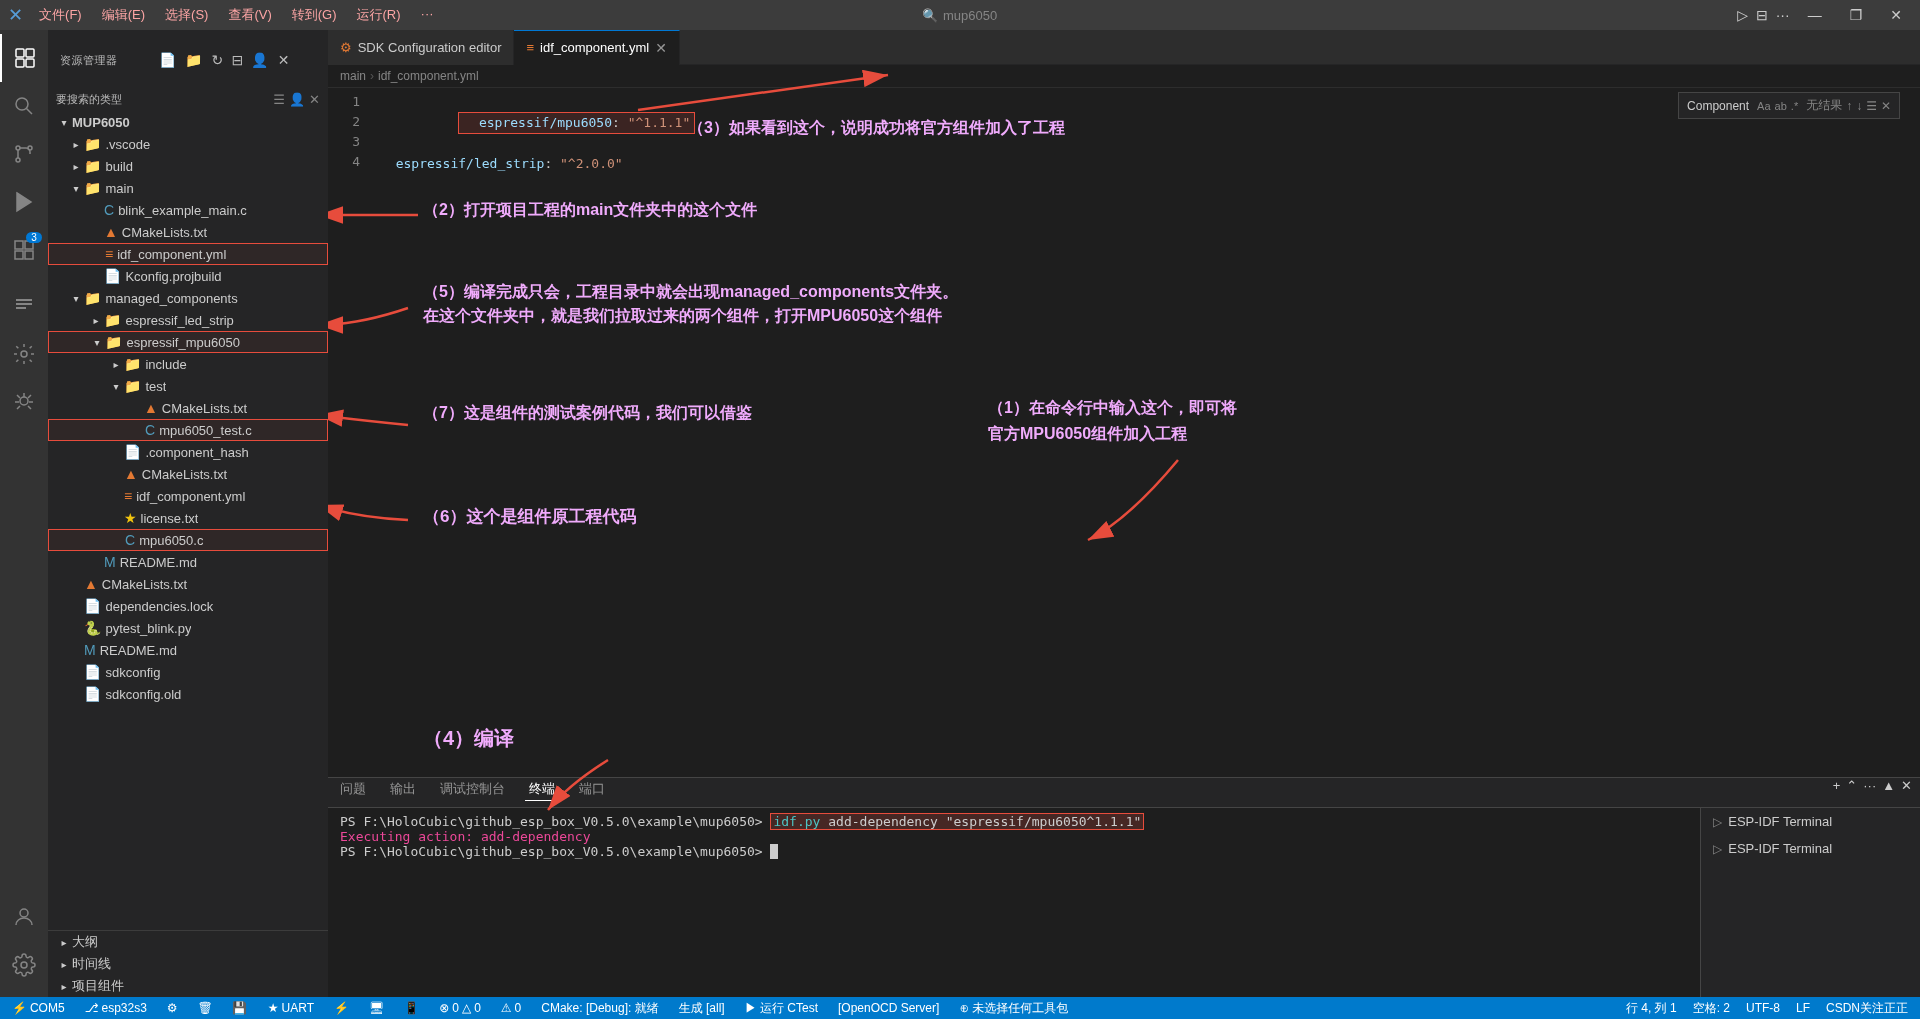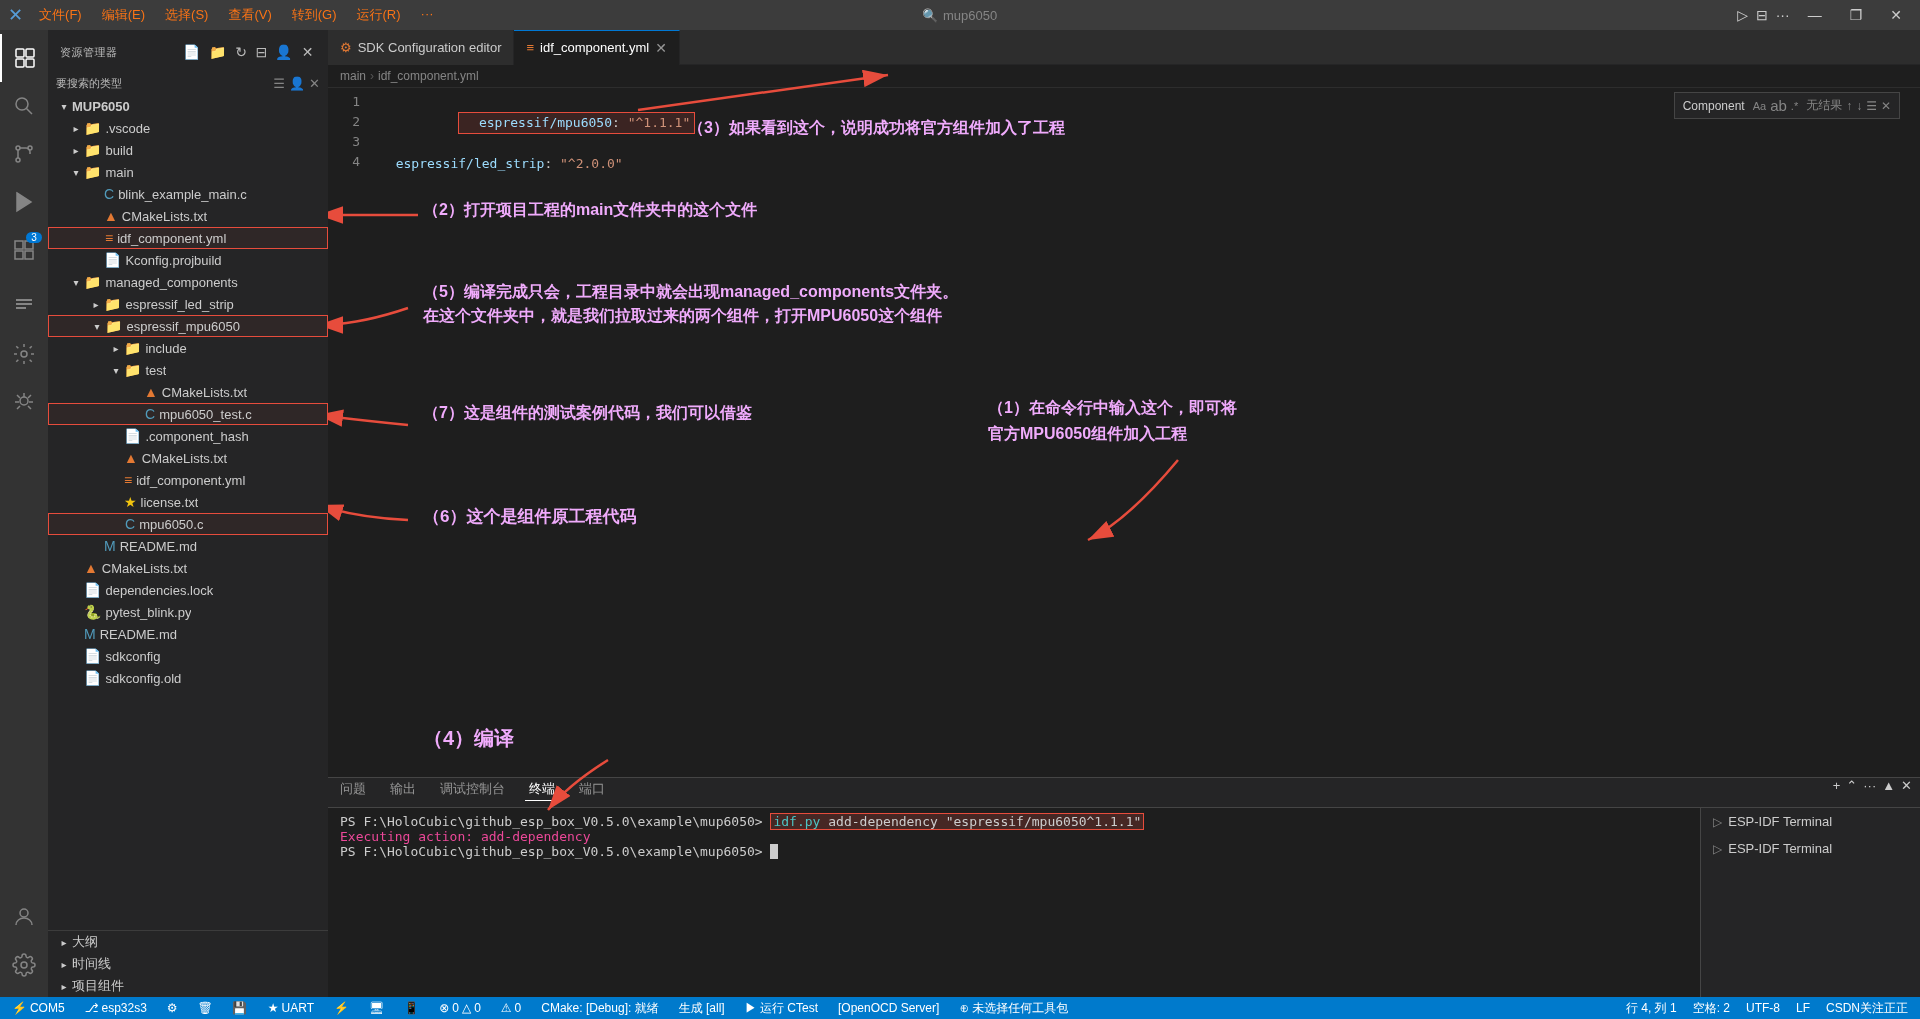--- a/index.html
+++ b/index.html
@@ -33,21 +33,21 @@
       color: #cccccc;
       font-size: 16px;
       cursor: pointer;
     }
     .titlebar-menu {
       display: flex;
       gap: 4px;
       margin-left: 8px;
     }
     .titlebar-menu-item {
-      color: #f97316;
+      color: #fca5a5;
       font-size: 13px;
       padding: 2px 8px;
       cursor: pointer;
     }
     .titlebar-center {
       position: absolute;
       left: 50%;
       transform: translateX(-50%);
       display: flex;
       align-items: center;
@@ -119,27 +119,27 @@
       width: 280px;
       background: #252526;
       display: flex;
       flex-direction: column;
       flex-shrink: 0;
       overflow: hidden;
     }
     .sidebar-header {
       display: flex;
       align-items: center;
-      justify-content: space-between;
-      padding: 12px 12px;
+      padding: 20px 12px;
       font-size: 11px;
       color: #bbbbbb;
       text-transform: uppercase;
       letter-spacing: 0.5px;
       flex-shrink: 0;
+      gap: 40px;
     }
     .sidebar-header-icons {
       display: flex;
       gap: 4px;
     }
     .sidebar-header-icon {
       color: #bbbbbb;
       font-size: 14px;
       cursor: pointer;
       padding: 2px;
@@ -777,21 +777,21 @@
         <div class="code-line">
           <span class="code-highlight-line">  <span style="color:#9cdcfe;">espressif/mpu6050</span>: <span style="color:#ce9178;">"^1.1.1"</span></span>
         </div>
         <div class="code-line">  <span style="color:#9cdcfe;">espressif/led_strip</span>: <span style="color:#ce9178;">"^2.0.0"</span></div>
         <div class="code-line"></div>
       </div>
 
       <div class="find-bar">
         <span style="font-size:12px;color:#cccccc;margin-right:4px;">Component</span>
         <span style="color:#858585;font-size:11px;">Aa</span>
-        <span style="color:#858585;font-size:15px;">ab</span>
+        <span style="color:#858585;font-size:11px;">ab</span>
         <span style="color:#858585;font-size:11px;">.*</span>
         <span style="color:#858585;font-size:12px;margin-left:4px;">无结果</span>
         <span style="color:#858585;">↑</span>
         <span style="color:#858585;">↓</span>
         <span style="color:#858585;">☰</span>
         <span style="color:#858585;">✕</span>
       </div>
     </div>
 
     <div class="terminal-area">

